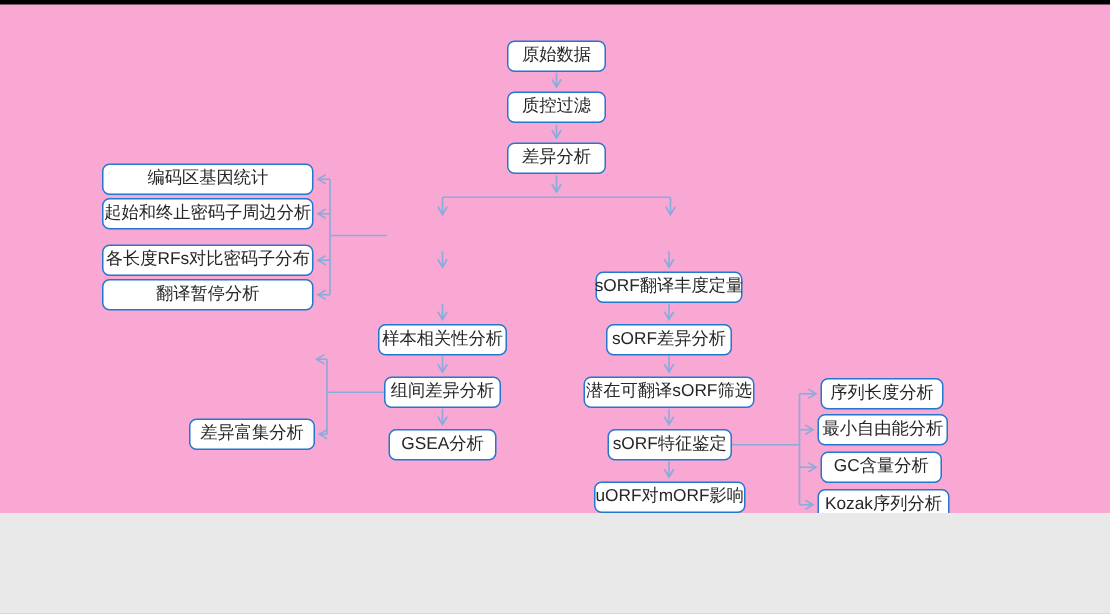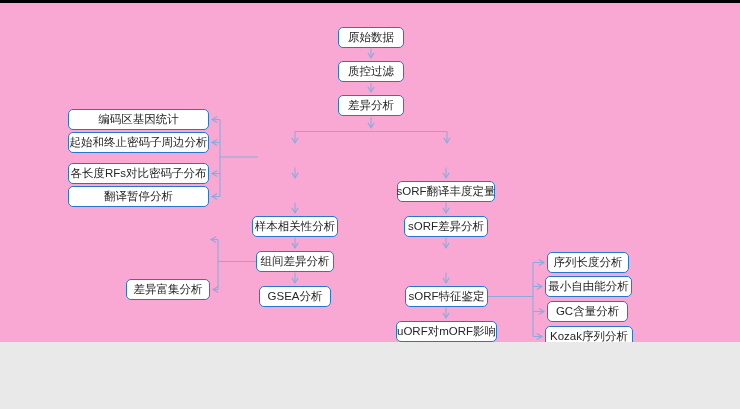--- a/index.html
+++ b/index.html
@@ -81,20 +81,21 @@
 
   <div class="node" style="left:68px;top:109px;width:141px">编码区基因统计</div>
   <div class="node" style="left:68px;top:132px;width:141px">起始和终止密码子周边分析</div>
   <div class="node" style="left:68px;top:163px;width:141px">各长度RFs对比密码子分布</div>
   <div class="node" style="left:68px;top:186px;width:141px">翻译暂停分析</div>
 
   <div class="node" style="left:126px;top:279px;width:84px">差异富集分析</div>
 
   <div class="node" style="left:397px;top:181px;width:98px">sORF翻译丰度定量</div>
   <div class="node" style="left:404px;top:216px;width:84px">sORF差异分析</div>
+  <div class="node" style="left:389px;top:251px;width:114px">潜在可翻译sORF筛选</div>
   <div class="node" style="left:405px;top:286px;width:83px">sORF特征鉴定</div>
   <div class="node" style="left:396px;top:321px;width:101px">uORF对mORF影响</div>
   <div class="node" style="left:408px;top:356px;width:77px">sORF注释</div>
 
   <div class="node" style="left:547px;top:252px;width:82px">序列长度分析</div>
   <div class="node" style="left:545px;top:276px;width:87px">最小自由能分析</div>
   <div class="node" style="left:547px;top:301px;width:81px">GC含量分析</div>
   <div class="node" style="left:545px;top:326px;width:88px">Kozak序列分析</div>
 </div>
 

